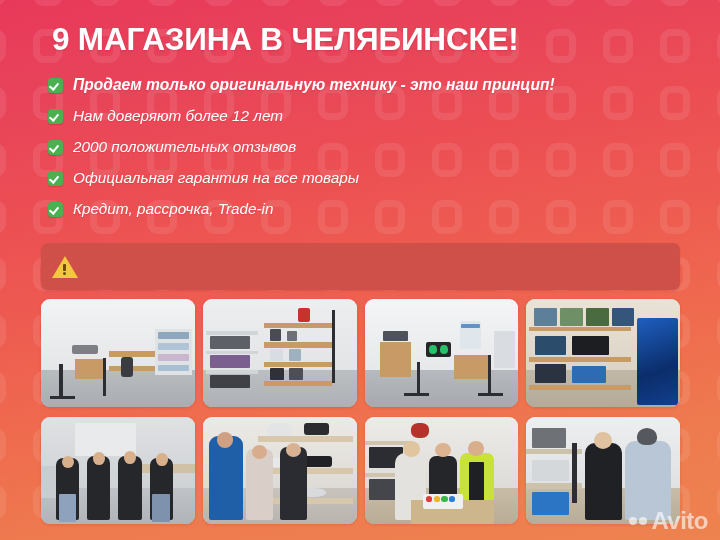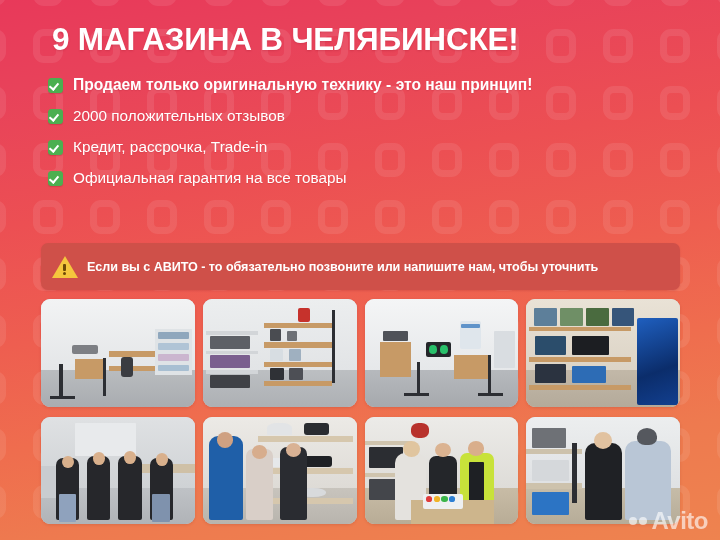--- a/index.html
+++ b/index.html
@@ -76,20 +76,21 @@
     width:4px; height:7px;
     border-right:2px solid #fff;
     border-bottom:2px solid #fff;
     transform:rotate(40deg);
   }
   .bullet .txt{
     font-size:15.3px;
     line-height:19px;
     white-space:nowrap;
     text-shadow:0 1px 1px rgba(150,30,50,.18);
+    font-style:italic;
   }
   .bullet.strong .txt{ font-weight:bold; font-size:15.6px; }
 
   
   #warning{
     position:absolute;
     left:41px; top:243px;
     width:639px; height:47px;
     background:#cf5049;
     border-radius:7px;
@@ -323,46 +324,50 @@
 
 <h1 id="headline">9 МАГАЗИНА В ЧЕЛЯБИНСКЕ!</h1>
 
 <div id="bullets">
 
   <div class="bullet strong">
     <span class="chk"></span>
     <span class="txt">Продаем только оригинальную технику - это наш принцип!</span>
   </div>
 
+  <div class="bullet">
+    <span class="chk"></span>
+    <span class="txt">Нам доверяют более 12 лет</span>
+  </div>
 
   <div class="bullet">
     <span class="chk"></span>
     <span class="txt">2000 положительных отзывов</span>
   </div>
 
   <div class="bullet">
     <span class="chk"></span>
-    <span class="txt">Кредит, рассрочка, Trade-in</span>
+    <span class="txt">Официальная гарантия на все товары</span>
   </div>
 
   <div class="bullet">
     <span class="chk"></span>
-    <span class="txt">Официальная гарантия на все товары</span>
+    <span class="txt">Кредит, рассрочка, Trade-in</span>
   </div>
 
 </div>
 
 <div id="warning">
   <span id="warn-icon">
     <span class="tri"></span>
       <span class="bang"></span>
       <span class="dot"></span>
   </span>
   <span id="warn-text">
-    <span>Если вы с АВИТО - то обязательно позвоните или напишите нам, чтобы уточнить</span><br>
+    <br>
   </span>
 </div>
 
 <div class="photo-row" id="row1">
 
   <div class="photo">
     <div class="ph-wall" style="background:linear-gradient(180deg,#f2f3f4,#e4e6e8)"></div>
     <div class="ph-floor" style="background:linear-gradient(180deg,#b9bcbf,#a9acb0)"></div>
     <div class="shelf" style="left:44%;top:48%;width:30%;height:6%"></div>
     <div class="shelf" style="left:44%;top:62%;width:30%;height:5%"></div>

